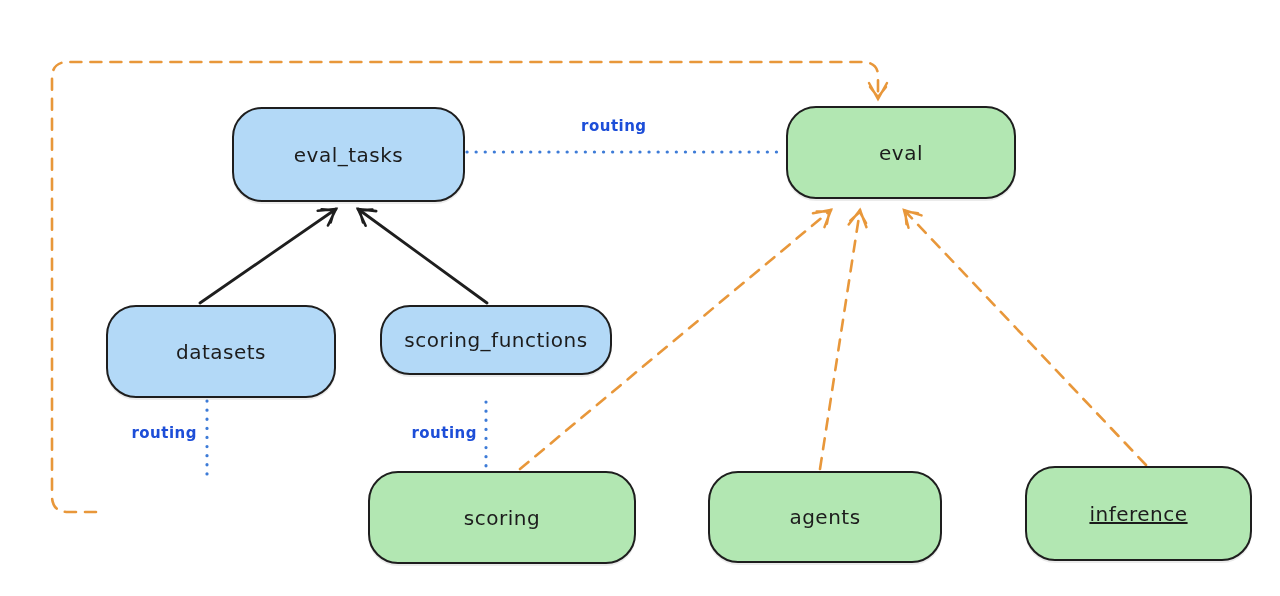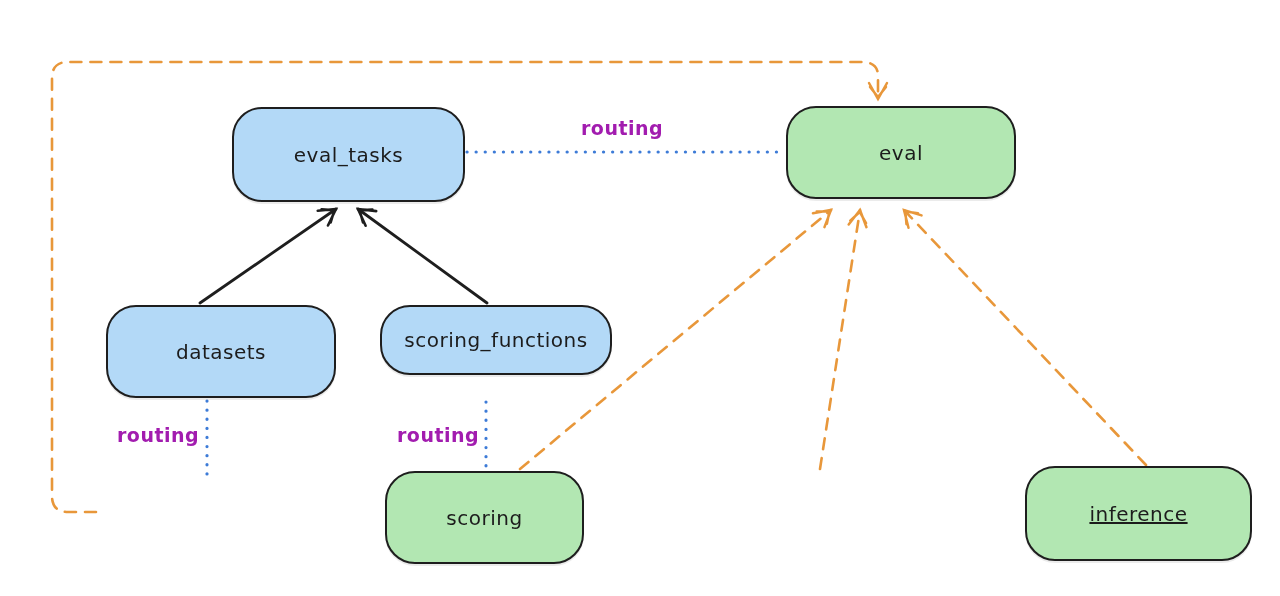--- a/index.html
+++ b/index.html
@@ -34,22 +34,22 @@
     font-size: 20px;
     color: #1c1c1c;
     letter-spacing: 0.5px;
     box-shadow: 0 2px 0 rgba(0,0,0,0.08);
     text-align: center;
   }
   .node.blue  { background: #b3d9f7; }
   .node.green { background: #b2e7b2; }
   .edge-label {
     position: absolute;
-    color: #a21caf;
-    font-size: 19px;
+    color: #1d4ed8;
+    font-size: 15px;
     font-weight: 700;
     letter-spacing: 0.5px;
     white-space: nowrap;
   }
   .edge-label.right-align { text-align: right; }
 </style>
 </head>
 <body>
 
 <div class="stage">
@@ -87,24 +87,27 @@
 
   <div class="node blue" style="left:98px; top:305px; width:230px; height:93px;margin-left:8px;">
     <span>datasets</span>
   </div>
 
   <div class="node blue" style="left:380px; top:305px; width:232px; height:70px;">
     <span>scoring_functions</span>
   </div>
 
 
-  <div class="node green" style="left:385px; top:471px; width:199px; height:93px;">
+  <div class="node green" style="left:368px; top:471px; width:268px; height:93px;">
     <span>scoring</span>
   </div>
 
+  <div class="node green" style="left:708px; top:471px; width:234px; height:92px;">
+    <span>agents</span>
+  </div>
 
   <div class="node green" style="left:1025px; top:466px; width:227px; height:95px;text-decoration:underline;">
     <span>inference</span>
   </div>
 
   <div class="edge-label" style="left:581px; top:117px;">
     <span>routing</span>
   </div>
 
   <div class="edge-label right-align" style="left:117px; top:424px; width:80px;">

